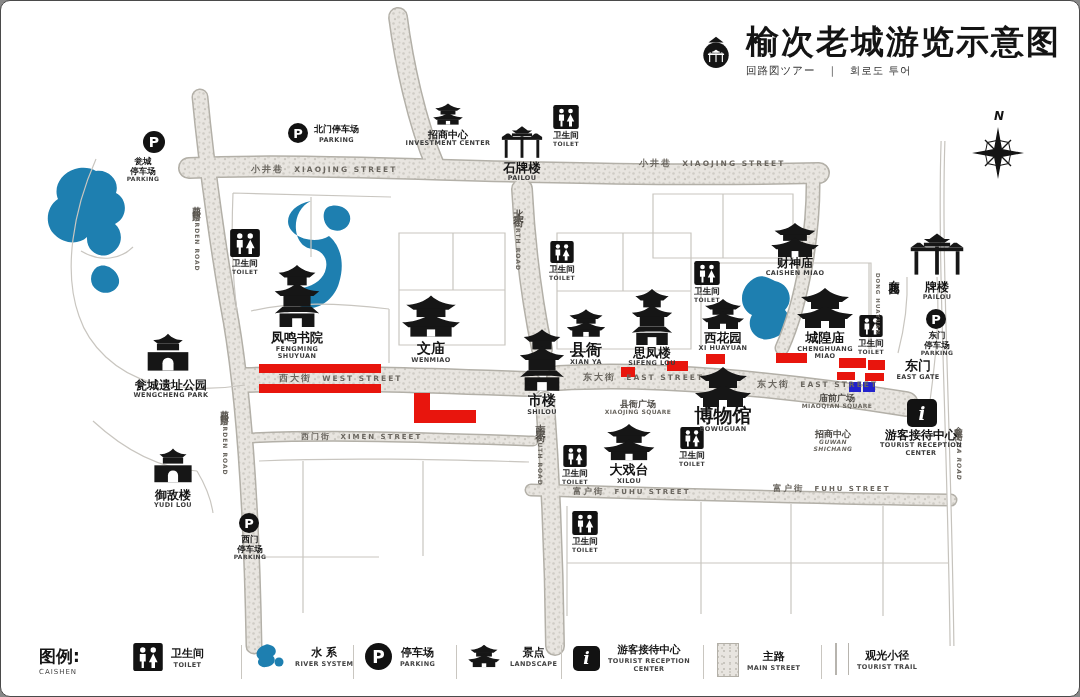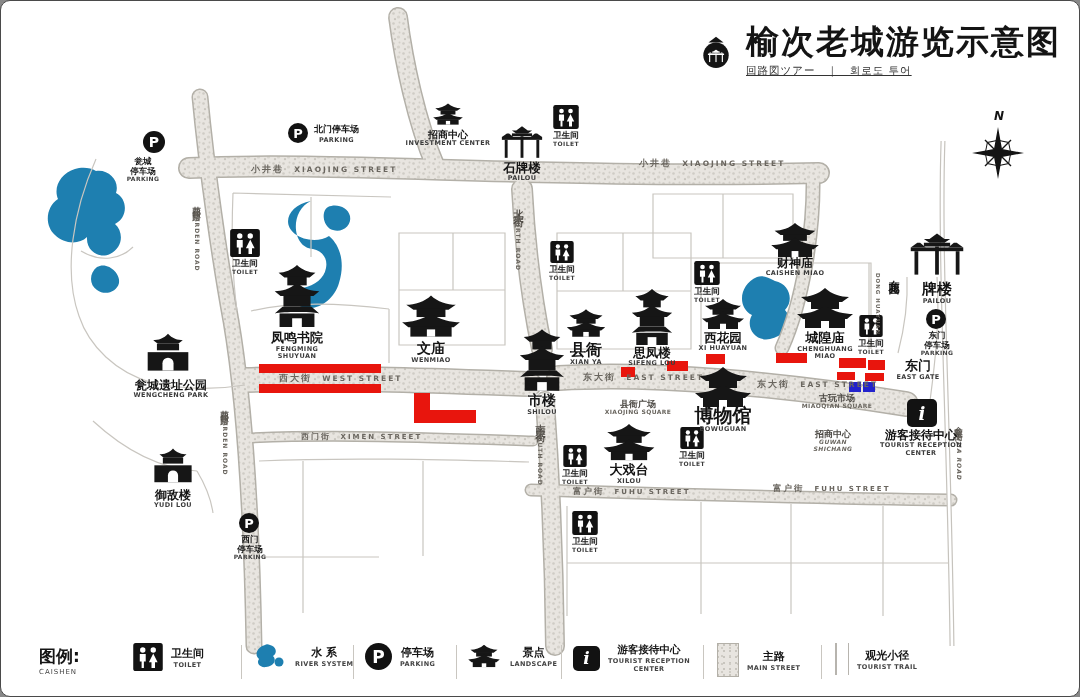--- a/index.html
+++ b/index.html
@@ -5,21 +5,21 @@
   html,body{margin:0;padding:0;background:#888;}
   .page{position:relative;width:1078px;height:695px;background:#fff;border:1px solid #4a4a4a;
         border-radius:10px;overflow:hidden;font-family:"DejaVu Sans","Liberation Sans",sans-serif;color:#141414;}
   .abs{position:absolute;}
   svg{display:block;}
   
   .titleblock{position:absolute;left:700px;top:24px;width:360px;}
   .titlerow{display:flex;align-items:flex-start;gap:15px;}
   .title-zh{font-size:33px;font-weight:900;letter-spacing:2px;line-height:1.05;white-space:nowrap;}
   .title-en{font-size:9.5px;letter-spacing:1.2px;color:#2b2b2b;margin-top:3px;white-space:nowrap;}
-  .title-sub{font-size:10.5px;color:#333;margin-top:4px;letter-spacing:1px;text-decoration:underline;}
+  .title-sub{font-size:10.5px;color:#333;margin-top:4px;letter-spacing:1px;}
   
   .lm{position:absolute;text-align:center;line-height:1.12;transform:translateX(-50%);white-space:nowrap;}
   .zh{display:block;font-weight:700;color:#141414;font-size:12px;}
   .en{display:block;font-size:6.5px;color:#3c3c3c;letter-spacing:.4px;font-weight:600;}
   .street-label{position:absolute;font-size:9px;color:#6a665f;letter-spacing:2px;white-space:nowrap;font-weight:600;}
   .vcol{position:absolute;display:flex;flex-direction:column;align-items:center;}
   .vzh{writing-mode:vertical-rl;text-orientation:upright;font-size:10px;font-weight:700;color:#54504a;letter-spacing:4px;}
   .ven{writing-mode:vertical-rl;font-size:6px;color:#6a665f;letter-spacing:1px;margin-top:3px;font-weight:600;}
   
   .pbadge{display:flex;align-items:center;justify-content:center;background:#121212;color:#fff;
@@ -311,21 +311,21 @@
     <span class="zh" style="font-size:12px">财神庙</span>
     <span class="en">CAISHEN MIAO</span>
   </div>
   <div class="vcol" style="left:874px;top:272px">
     <span class="ven" style="margin:0 2px 0 0;font-size:5.5px">DONG HUAYUAN</span>
   </div>
   <div class="vcol" style="left:884px;top:270px">
     <span class="vzh" style="font-size:11px;letter-spacing:2px;color:#141414">东花园</span>
   </div>
   <div class="lm" style="left:936px;top:280px">
-    <span class="zh" style="font-size:15px">牌楼</span>
+    <span class="zh" style="font-size:12px">牌楼</span>
     <span class="en">PAILOU</span>
   </div>
   <div class="lm" style="left:917px;top:358px">
     <span class="zh" style="font-size:13px">东门</span>
     <span class="en">EAST GATE</span>
   </div>
   <div class="lm" style="left:541px;top:392px;text-shadow:0 0 3px #fff,0 0 3px #fff">
     <span class="zh" style="font-size:14px">市楼</span>
     <span class="en">SHILOU</span>
   </div>
@@ -339,21 +339,21 @@
   </div>
   <div class="lm" style="left:172px;top:488px">
     <span class="zh" style="font-size:12px">御敌楼</span>
     <span class="en">YUDI LOU</span>
   </div>
   <div class="lm" style="left:637px;top:398px">
     <span class="zh" style="font-size:9px;font-weight:600;color:#4c4944">县衙广场</span>
     <span class="en" style="font-size:6px;color:#6a665f">XIAOJING SQUARE</span>
   </div>
   <div class="lm" style="left:836px;top:392px">
-    <span class="zh" style="font-size:9px;font-weight:600;color:#4c4944">古玩市场</span>
+    <span class="zh" style="font-size:9px;font-weight:600;color:#4c4944">庙前广场</span>
     <span class="en" style="font-size:6px;color:#6a665f">MIAOQIAN SQUARE</span>
   </div>
   <div class="lm" style="left:832px;top:428px">
     <span class="zh" style="font-size:9px;font-weight:600;color:#4c4944">招商中心</span>
     <span class="en" style="font-size:6px;font-style:italic;color:#6a665f">GUWAN</span>
     <span class="en" style="font-size:6px;font-style:italic;color:#6a665f">SHICHANG</span>
   </div>
 
   <div class="abs ibadge" style="left:906px;top:398px;width:30px;height:28px;font-size:18px">i</div>
   <div class="lm" style="left:920px;top:428px">

